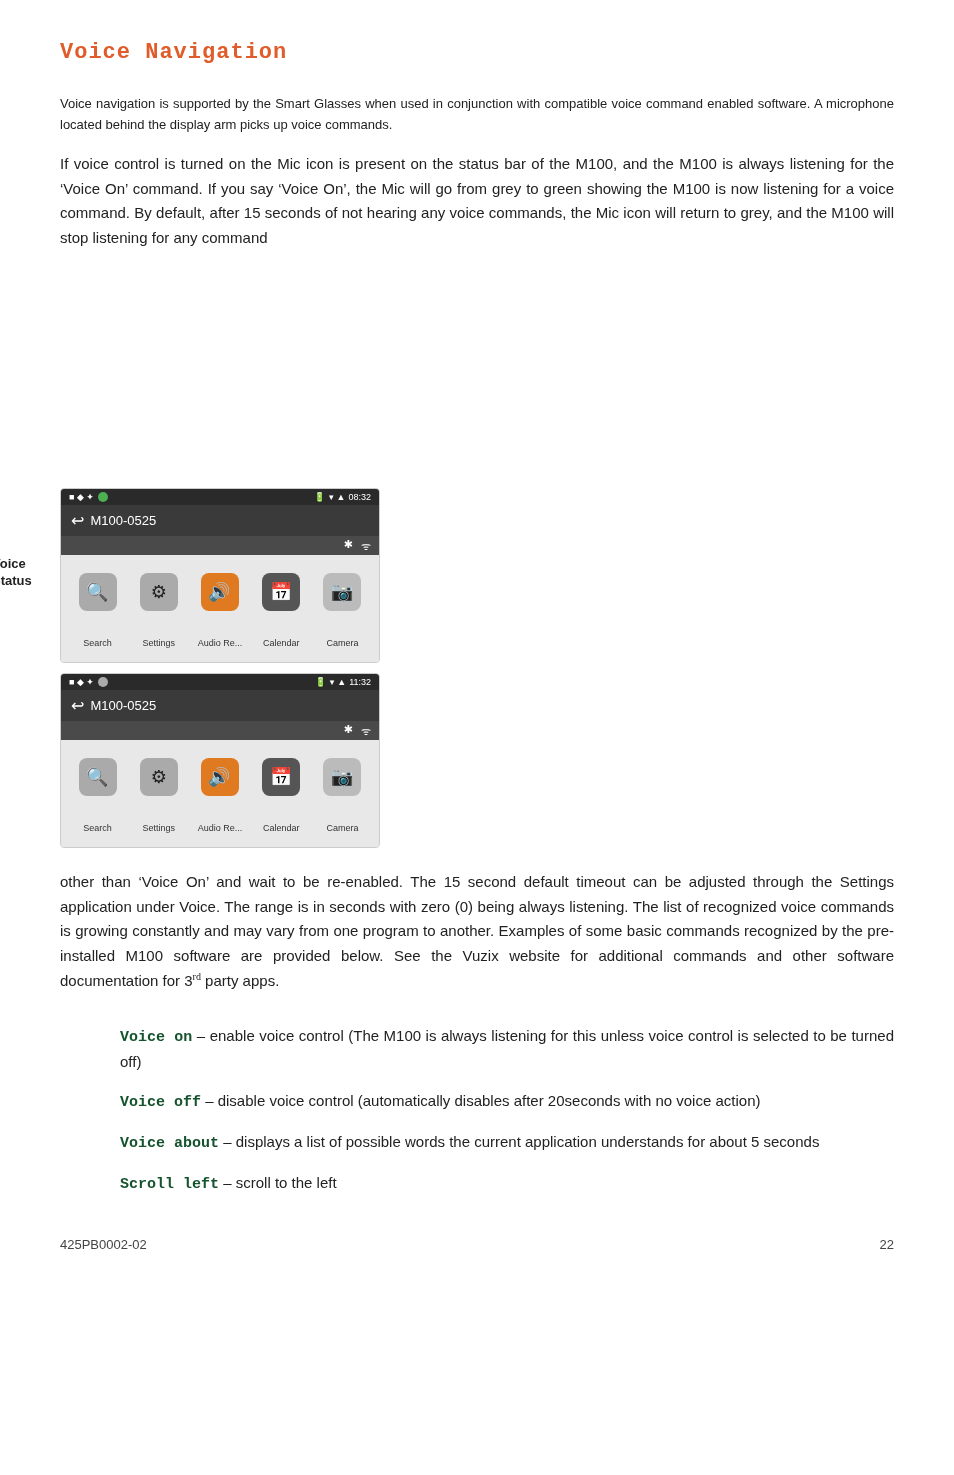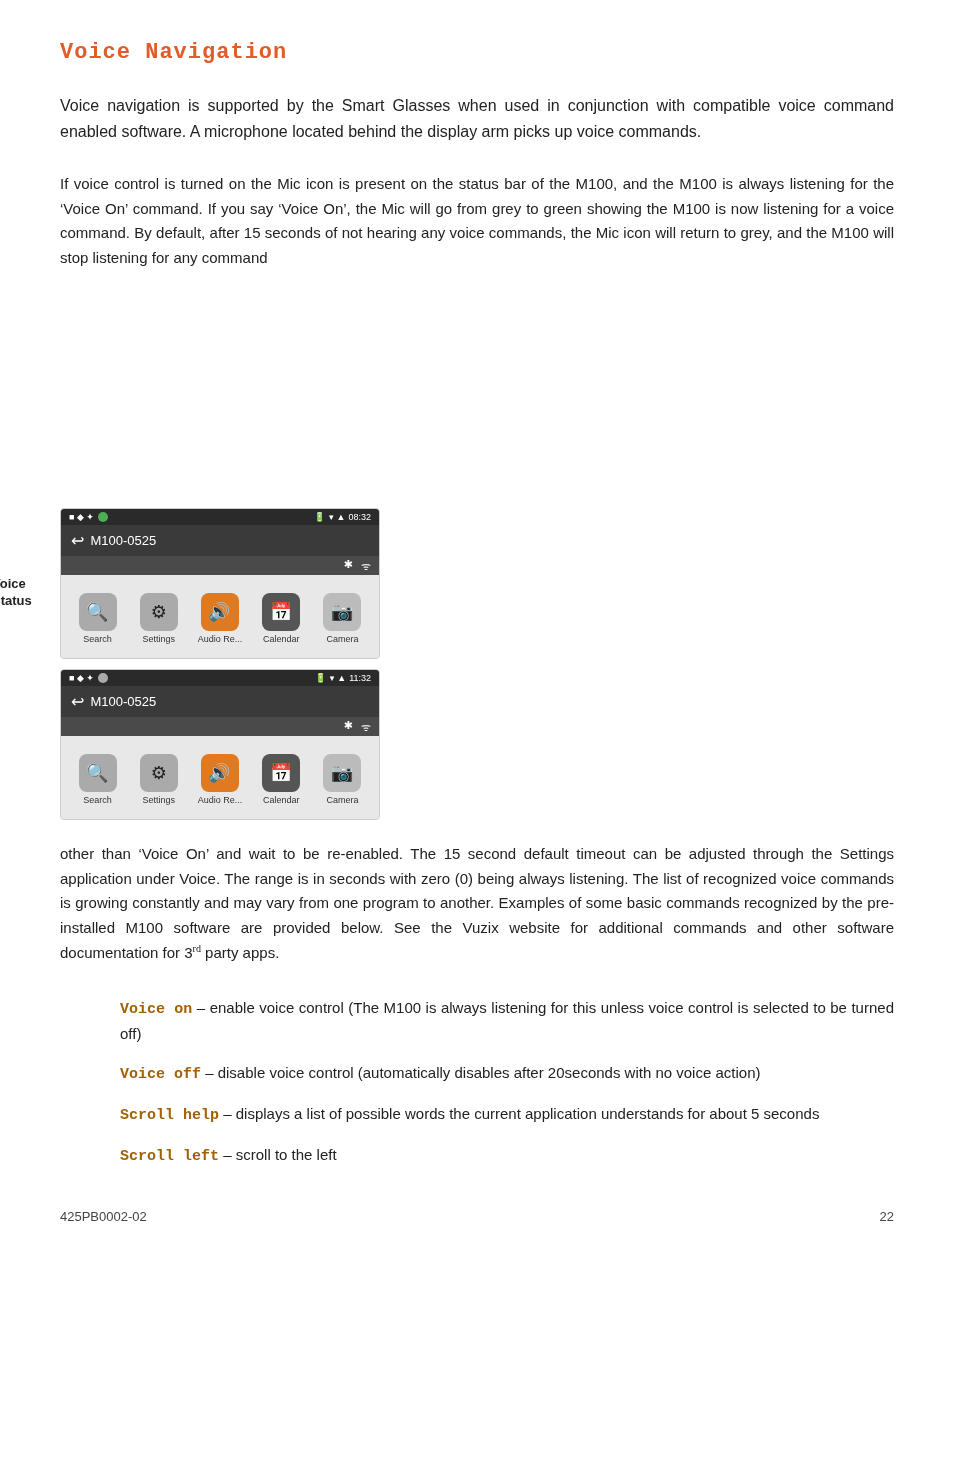--- a/index.html
+++ b/index.html
@@ -18,22 +18,22 @@
       color: #e05c2a;
       font-size: 22px;
       font-weight: bold;
       margin-bottom: 28px;
       letter-spacing: 1px;
     }
 
     .intro-text {
       text-align: justify;
       line-height: 1.65;
-      margin-bottom: 26px;
-      font-size: 16px;
+      margin-bottom: 16px;
+      font-size: 13px;
     }
 
     .middle-section {
       display: flex;
       flex-direction: column;
       gap: 36px;
       margin-bottom: 22px;
     }
 
     .left-text {
@@ -142,20 +142,21 @@
 
     .app-icon.grey { background: #aaa; }
     .app-icon.orange { background: #e07a20; }
     .app-icon.dark { background: #555; }
     .app-icon.light-grey { background: #bbb; }
 
     .app-label {
       font-size: 9px;
       color: #333;
       text-align: left;
+      margin-top: 24px;
     }
 
     .bottom-paragraph {
       text-align: justify;
       line-height: 1.65;
       font-size: 15px;
       margin-bottom: 30px;
     }
 
     .superscript { 
@@ -170,21 +171,21 @@
     }
 
     .command-item {
       margin-bottom: 14px;
       line-height: 1.65;
       text-align: justify;
     }
 
     .command-term {
       font-family: 'Courier New', Courier, monospace;
-      color: #a16207;
+      color: #14532d;
       font-weight: bold;
       font-size: 15px;
     }
 
     .command-desc {
       font-size: 15px;
       color: #222;
     }
 
     .page-footer {
@@ -342,21 +343,21 @@
 
   <div class="command-item">
     <span class="command-term">Voice on</span><span class="command-desc"> – enable voice control (The M100 is always listening for this unless voice control is selected to be turned off)</span>
   </div>
 
   <div class="command-item">
     <span class="command-term">Voice off</span><span class="command-desc"> – disable voice control (automatically disables after 20seconds with no voice action)</span>
   </div>
 
   <div class="command-item">
-    <span class="command-term">Scroll help</span><span class="command-desc"> – displays a list of possible words the current application understands for about 5 seconds</span>
+    <span class="command-term">Voice about</span><span class="command-desc"> – displays a list of possible words the current application understands for about 5 seconds</span>
   </div>
 
   <div class="command-item">
     <span class="command-term">Scroll left</span><span class="command-desc"> – scroll to the left</span>
   </div>
 
 </div>
 
 <div class="page-footer">
   <span>425PB0002-02</span>

